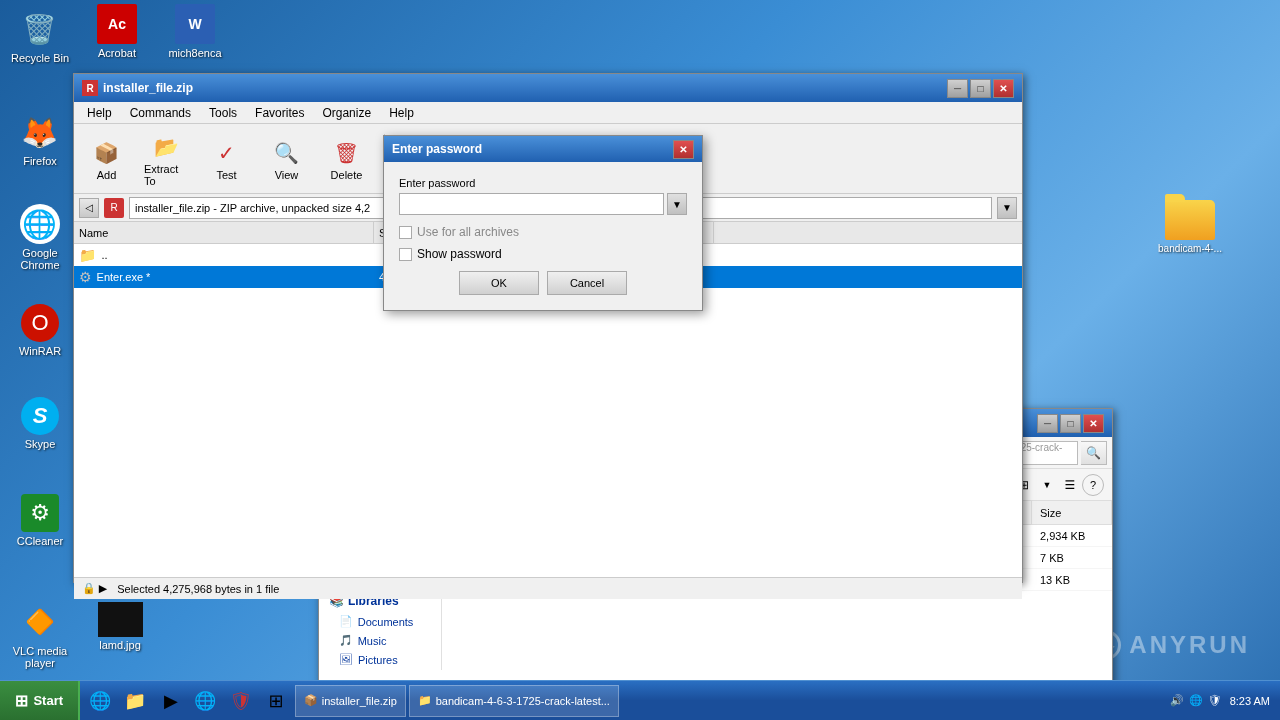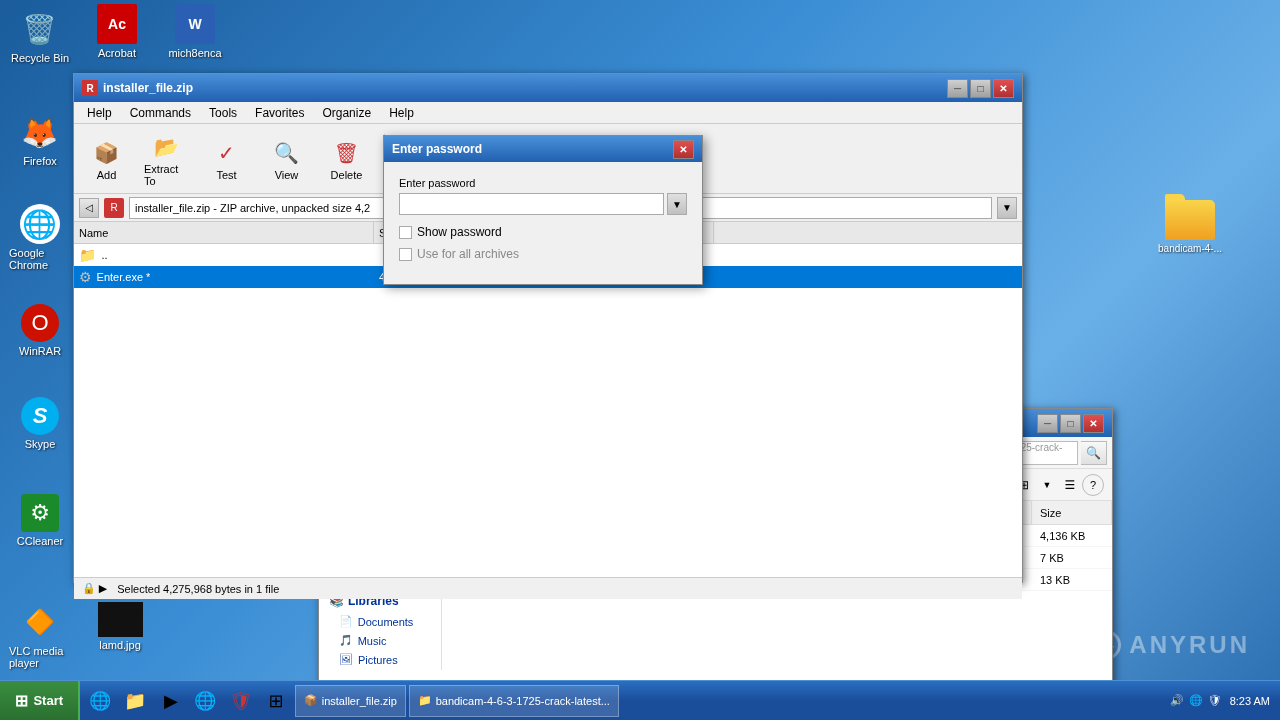--- a/index.html
+++ b/index.html
@@ -29,20 +29,21 @@
       height: 40px;
       display: flex;
       align-items: center;
       justify-content: center;
       font-size: 28px;
       margin-bottom: 3px;
     }
     .desktop-icon .icon-label {
       color: white;
       font-size: 11px;
+      text-align: center;
       text-shadow: 1px 1px 2px rgba(0,0,0,0.8);
       word-break: break-word;
     }
 
     
     .taskbar {
       position: absolute;
       bottom: 0;
       left: 0;
       width: 1280px;
@@ -804,25 +805,29 @@
     <div style="margin-left:auto;" class="win-ctrl close">✕</div>
   </div>
   <div class="dialog-body">
     <div class="dialog-label">Enter password</div>
     <div class="dialog-input-row">
       <input type="password" class="dialog-input" value="" style="">
       <div class="dialog-dropdown-btn">▼</div>
     </div>
     <div class="dialog-checkbox-row">
       <div class="dialog-checkbox"></div>
-      <label>Show password</label>
+      <label style="color:#888;">Use for all archives</label>
     </div>
     <div class="dialog-checkbox-row">
       <div class="dialog-checkbox"></div>
-      <label style="color:#888;">Use for all archives</label>
+      <label>Show password</label>
+    </div>
+    <div class="dialog-buttons">
+      <div class="dialog-btn">OK</div>
+      <div class="dialog-btn">Cancel</div>
     </div>
   </div>
 </div>
 
 <div class="explorer-window">
 
   <div class="explorer-titlebar">
     <span style="font-size:14px;">📁</span>
     <span style="font-size:10px;">bandicam-4-6-3-1725-crack-latest-version-2020-1600413759-zip</span>
     <div class="window-controls">
@@ -919,21 +924,21 @@
         <div class="th" style="width:80px;">Size</div>
       </div>
       <div class="file-table-body">
         <div class="file-table-row">
           <div class="td" style="width:280px;gap:5px;">
             <span class="file-icon-zip">🗜</span>
             <span>installer_file.zip</span>
           </div>
           <div class="td" style="width:160px;">9/17/2020 6:36 PM</div>
           <div class="td" style="width:150px;">WinRAR ZIP archive</div>
-          <div class="td" style="width:80px;">4,136 KB</div>
+          <div class="td" style="width:80px;">2,934 KB</div>
         </div>
         <div class="file-table-row">
           <div class="td" style="width:280px;gap:5px;">
             <span class="file-icon-txt">📄</span>
             <span>Note --- USE Winrar to extract files .txt</span>
           </div>
           <div class="td" style="width:160px;">7/27/2020 7:30 PM</div>
           <div class="td" style="width:150px;">Text Document</div>
           <div class="td" style="width:80px;">7 KB</div>
         </div>

